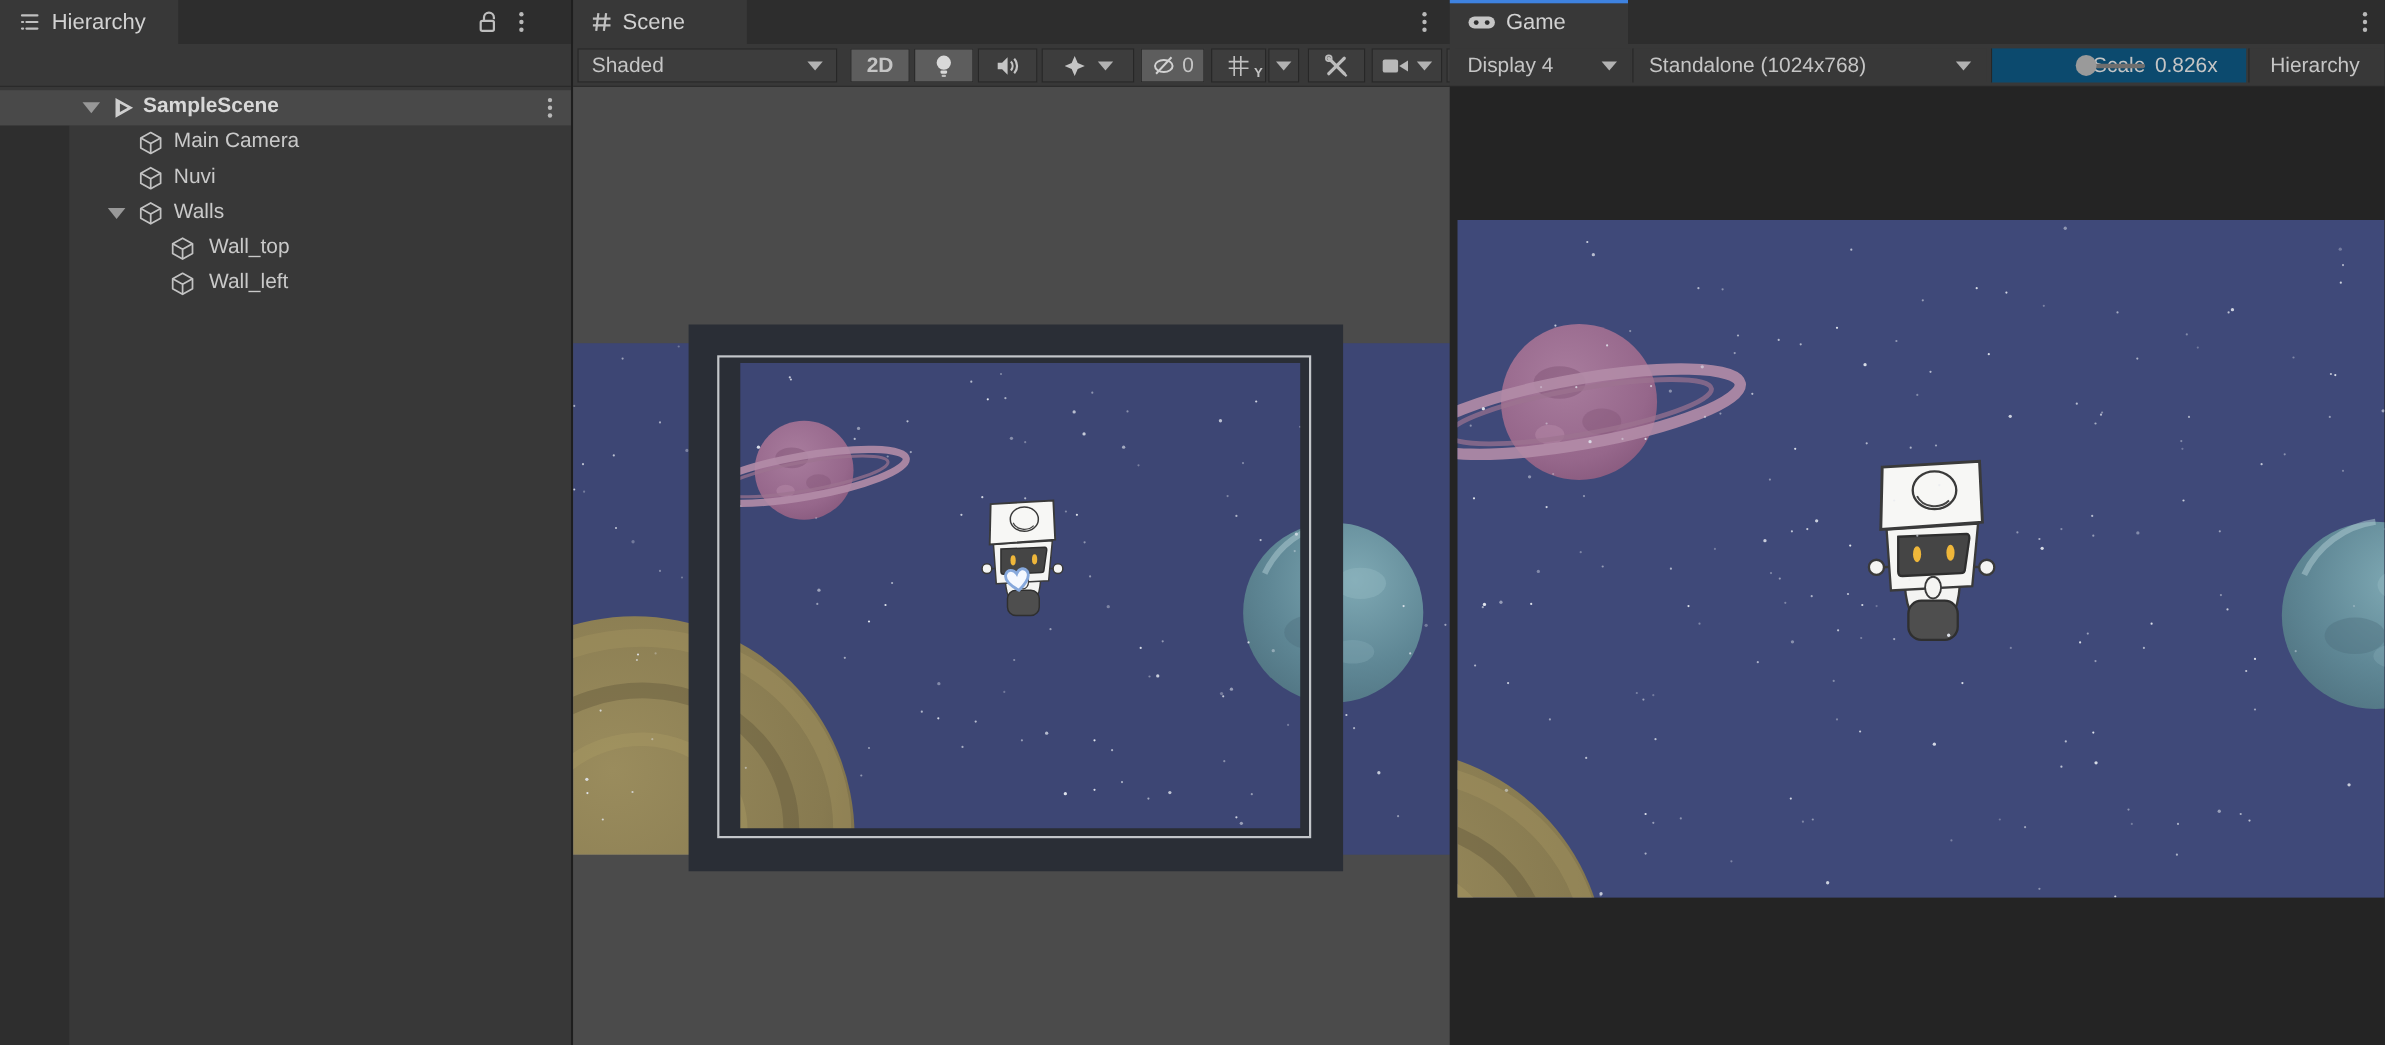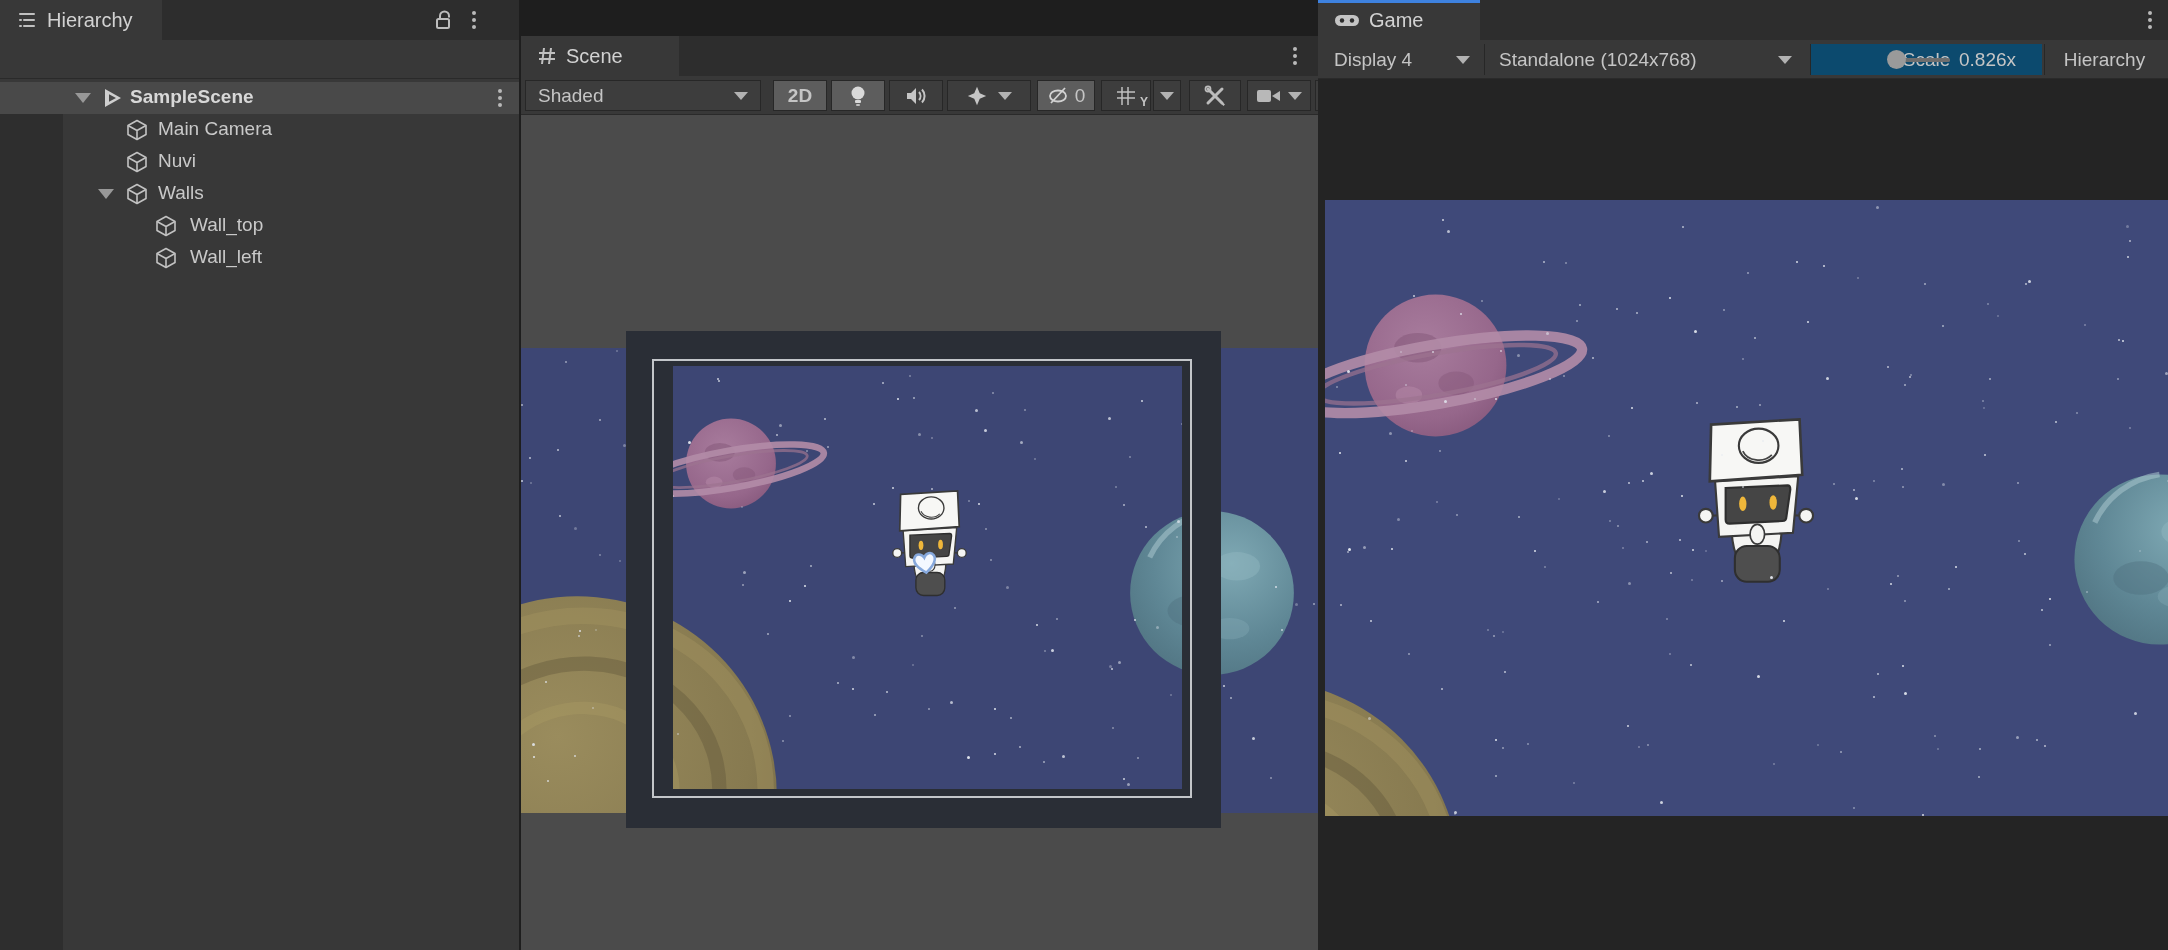--- a/index.html
+++ b/index.html
@@ -35,21 +35,21 @@
   .gutter{position:absolute;left:0;top:35px;bottom:0;width:63px;background:#2e2e2e;}
   .hrow{position:absolute;left:0;right:0;height:32px;display:flex;align-items:center;font-size:19px;color:#c9c9c9;}
   .hrow .cube{position:absolute;width:26px;height:26px;top:3px;}
   .hrow .lbl{position:absolute;top:4px;}
   .scene-row{top:3px;background:#494949;color:#d8d8d8;font-weight:bold;}
   .row-selected{background:#4d4d4d;}
   .tri{position:absolute;width:0;height:0;border-left:8px solid transparent;border-right:8px solid transparent;
        border-top:10px solid #989898;top:11px;}
   .rowkebab{position:absolute;left:488px;top:4px;width:24px;height:24px;}
   
-  #scene-panel{left:521px;width:894px;margin-top:36px;}
+  #scene-panel{left:521px;width:894px;}
   .scontent{position:absolute;left:0;right:0;top:79px;bottom:0;background:#4b4b4b;overflow:hidden;}
   .space-band{position:absolute;left:0;right:0;top:233px;height:465px;background:#3d4674;overflow:hidden;}
   .walls-frame{position:absolute;left:105px;top:216px;width:595px;height:497px;box-sizing:border-box;
                border-style:solid;border-color:#2a2e36;border-width:35px 39px 39px 47px;}
   .camera-rect{position:absolute;left:131px;top:244px;width:540px;height:439px;box-sizing:border-box;
                border:2px solid #c3c6ca;}
   .sprite{position:absolute;}
   .star{position:absolute;background:#e2e6ee;border-radius:50%;display:block;}
   
   #game-panel{left:1318px;width:850px;}

